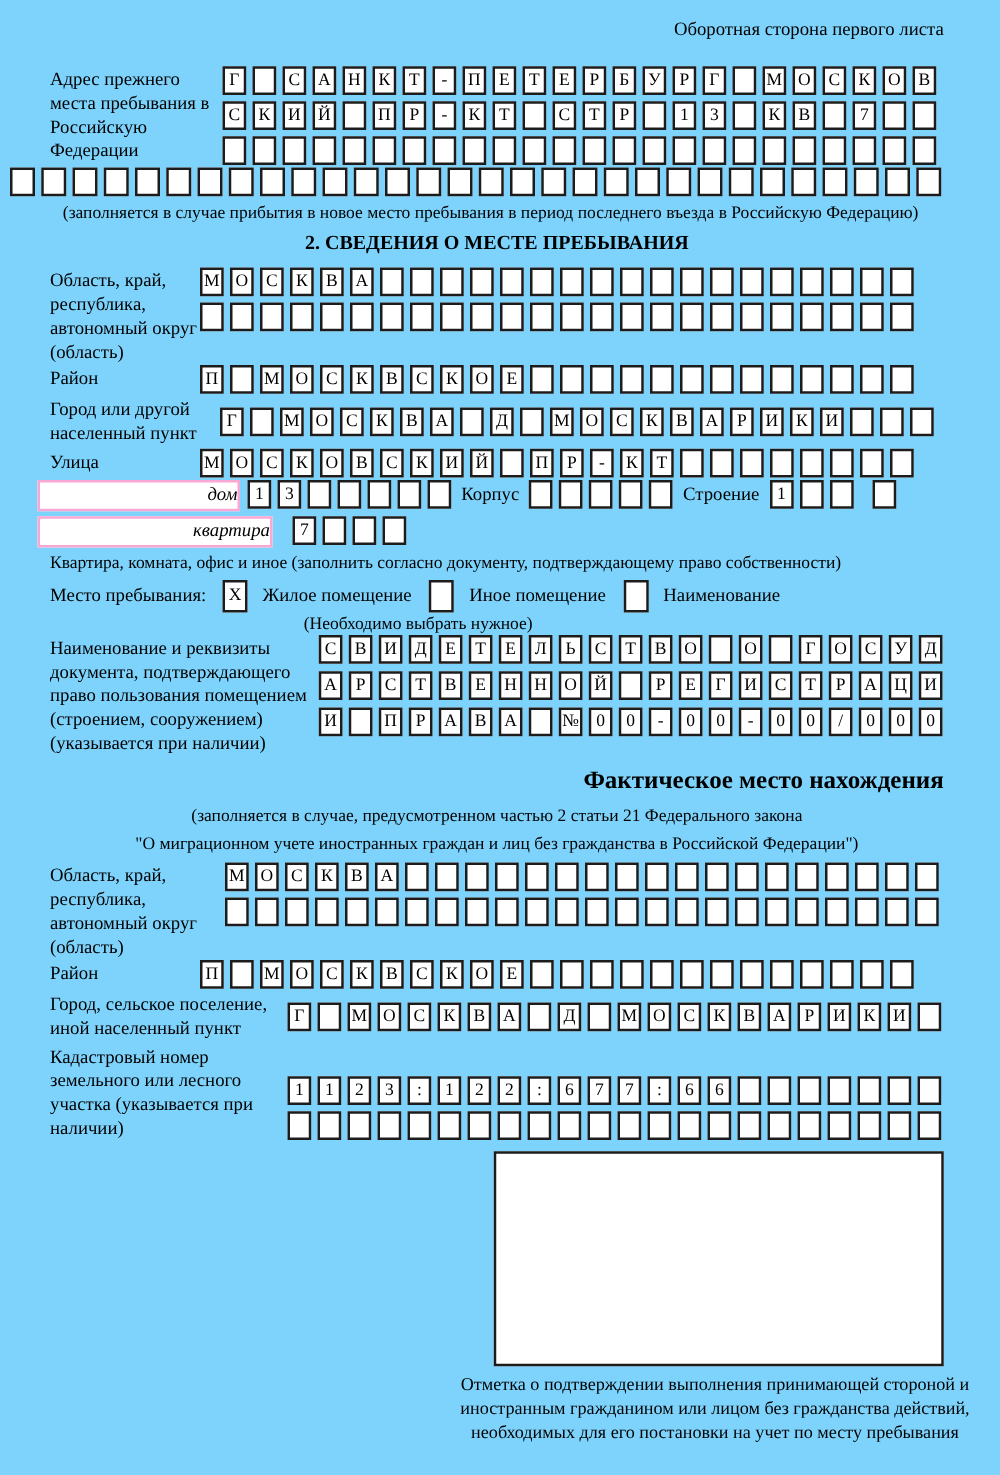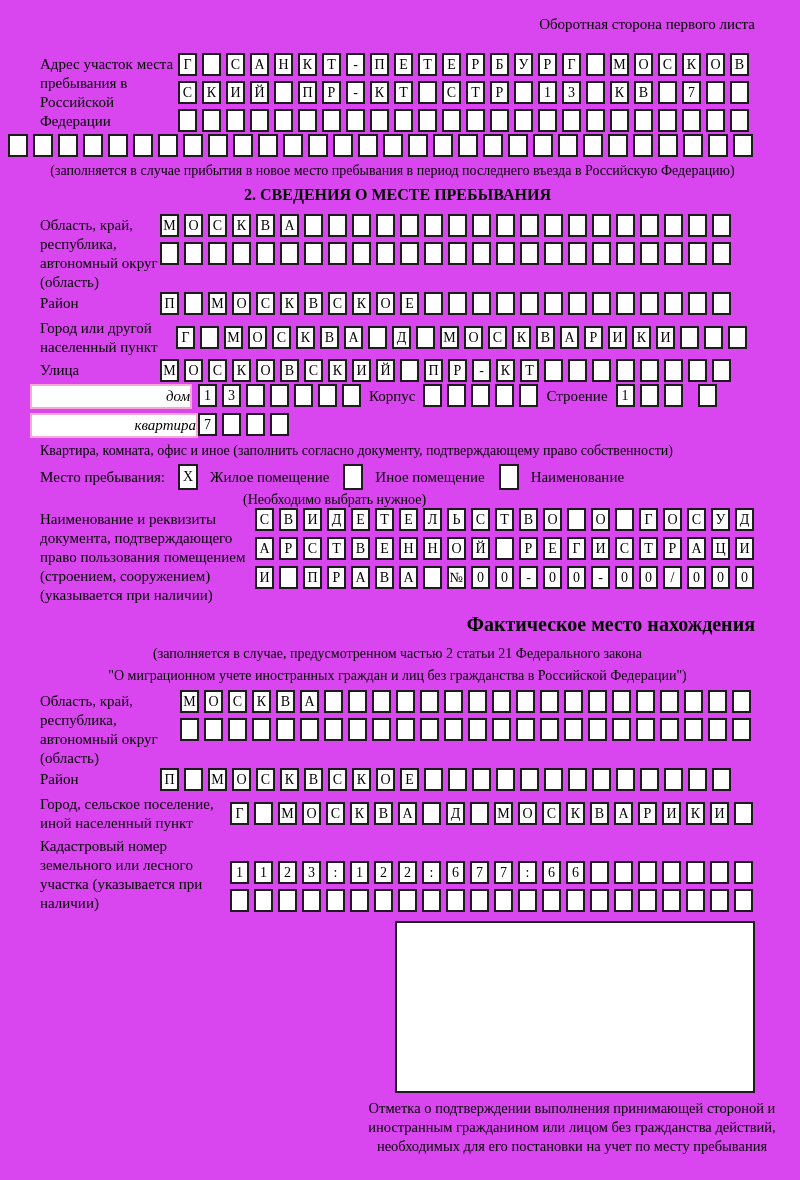--- a/index.html
+++ b/index.html
@@ -1,18 +1,18 @@
 <!DOCTYPE html>
 <html><head>
 <meta charset="utf-8">
 <style>
   html,body{margin:0;padding:0;background:#fff;}
   .page{
     position:relative;width:800px;height:1180px;box-sizing:border-box;
-    padding:16px 45px 10px 40px;background:#d946ef;color:#000;
+    padding:16px 45px 10px 40px;background:#7dd3fc;color:#000;
     font-family:"Liberation Serif","DejaVu Serif",serif;font-size:15px;overflow:hidden;
   }
   .header-note{text-align:right;font-size:15px;margin-bottom:20px;}
   .flex-row{display:flex;align-items:flex-start;}
   .flex-row.vcenter{align-items:center;}
   .lbl{flex:0 0 auto;line-height:19px;font-size:15px;padding-top:2px;}
   .w138{width:138px;} .w120{width:120px;} .w140{width:140px;} .w190{width:190px;} .w215{width:215px;}
   .rows{flex:1 1 auto;}
   .cells{white-space:nowrap;height:23px;margin-bottom:5px;}
   .cells.last{margin-bottom:0;}
@@ -24,21 +24,21 @@
   .cell.wide{width:20px;}
   .fullrow{margin-left:-32px;margin-top:1px;}
   .caption{font-size:14px;text-align:center;margin:0 -20px 4px -30px;line-height:18px;}
   .caption.left{text-align:left;margin:0 0 4px 0;}
   .section-title{font-weight:bold;text-align:center;font-size:16px;margin:6px 0 10px 0;}
   .sub-title{font-weight:bold;text-align:right;font-size:20px;margin:8px 0 8px 0;}
   .house-row,.apt-row{display:flex;align-items:flex-start;margin:2px 0 4px -10px;white-space:nowrap;}
   .widebox{display:inline-block;box-sizing:border-box;border:2px solid #f9a8d4;height:25px;
     line-height:21px;text-align:right;font-size:15px;background:#fff;font-style:italic;}
   .dom{width:162px;margin-right:6px;}
-  .kvart{width:168px;margin-right:0;padding-left:24px;}
+  .kvart{width:188px;margin-right:16px;padding-left:24px;}
   .inline{display:inline-block;}
   .inline-lbl{display:inline-block;line-height:25px;margin:0 8px 0 3px;font-size:15px;}
   .gap{margin-left:10px;}
   .stay-row{display:flex;align-items:center;margin:4px 0 2px 0;white-space:nowrap;}
   .stay-lbl{margin-right:13px;}
   .cell.cb{width:20px;height:26px;line-height:22px;margin-right:0;}
   .opt{margin:0 14px 0 12px;}
   .hint{font-size:14px;margin:0 0 0 203px;}
   .doc-rows .cells{margin-bottom:6px;}
   .cap2{font-size:14px;text-align:center;line-height:20px;margin:0 -10px 2px -10px;}
@@ -48,21 +48,21 @@
   .indent16 .cells{margin-left:16px;}
 </style>
 </head>
 <body>
 
 <div class="page">
 
   <div class="header-note">Оборотная сторона первого листа</div>
 
   <div class="flex-row mb2">
-    <div class="lbl w138">Адрес участок места пребывания в Российской Федерации</div>
+    <div class="lbl w138">Адрес прежнего места пребывания в Российскую Федерации</div>
     <div class="rows">
       <div class="cells"><span class="cell">Г</span><span class="cell"></span><span class="cell">С</span><span class="cell">А</span><span class="cell">Н</span><span class="cell">К</span><span class="cell">Т</span><span class="cell">-</span><span class="cell">П</span><span class="cell">Е</span><span class="cell">Т</span><span class="cell">Е</span><span class="cell">Р</span><span class="cell">Б</span><span class="cell">У</span><span class="cell">Р</span><span class="cell">Г</span><span class="cell"></span><span class="cell">М</span><span class="cell">О</span><span class="cell">С</span><span class="cell">К</span><span class="cell">О</span><span class="cell">В</span></div>
       <div class="cells"><span class="cell">С</span><span class="cell">К</span><span class="cell">И</span><span class="cell">Й</span><span class="cell"></span><span class="cell">П</span><span class="cell">Р</span><span class="cell">-</span><span class="cell">К</span><span class="cell">Т</span><span class="cell"></span><span class="cell">С</span><span class="cell">Т</span><span class="cell">Р</span><span class="cell"></span><span class="cell">1</span><span class="cell">3</span><span class="cell"></span><span class="cell">К</span><span class="cell">В</span><span class="cell"></span><span class="cell">7</span><span class="cell"></span><span class="cell"></span></div>
       <div class="cells last"><span class="cell"></span><span class="cell"></span><span class="cell"></span><span class="cell"></span><span class="cell"></span><span class="cell"></span><span class="cell"></span><span class="cell"></span><span class="cell"></span><span class="cell"></span><span class="cell"></span><span class="cell"></span><span class="cell"></span><span class="cell"></span><span class="cell"></span><span class="cell"></span><span class="cell"></span><span class="cell"></span><span class="cell"></span><span class="cell"></span><span class="cell"></span><span class="cell"></span><span class="cell"></span><span class="cell"></span></div>
     </div>
   </div>
   <div class="cells fullrow"><span class="cell wide"></span><span class="cell wide"></span><span class="cell wide"></span><span class="cell wide"></span><span class="cell wide"></span><span class="cell wide"></span><span class="cell wide"></span><span class="cell wide"></span><span class="cell wide"></span><span class="cell wide"></span><span class="cell wide"></span><span class="cell wide"></span><span class="cell wide"></span><span class="cell wide"></span><span class="cell wide"></span><span class="cell wide"></span><span class="cell wide"></span><span class="cell wide"></span><span class="cell wide"></span><span class="cell wide"></span><span class="cell wide"></span><span class="cell wide"></span><span class="cell wide"></span><span class="cell wide"></span><span class="cell wide"></span><span class="cell wide"></span><span class="cell wide"></span><span class="cell wide"></span><span class="cell wide"></span><span class="cell wide"></span></div>
   <div class="caption">(заполняется в случае прибытия в новое место пребывания в период последнего въезда в Российскую Федерацию)</div>
 
   <div class="section-title">2. СВЕДЕНИЯ О МЕСТЕ ПРЕБЫВАНИЯ</div>

